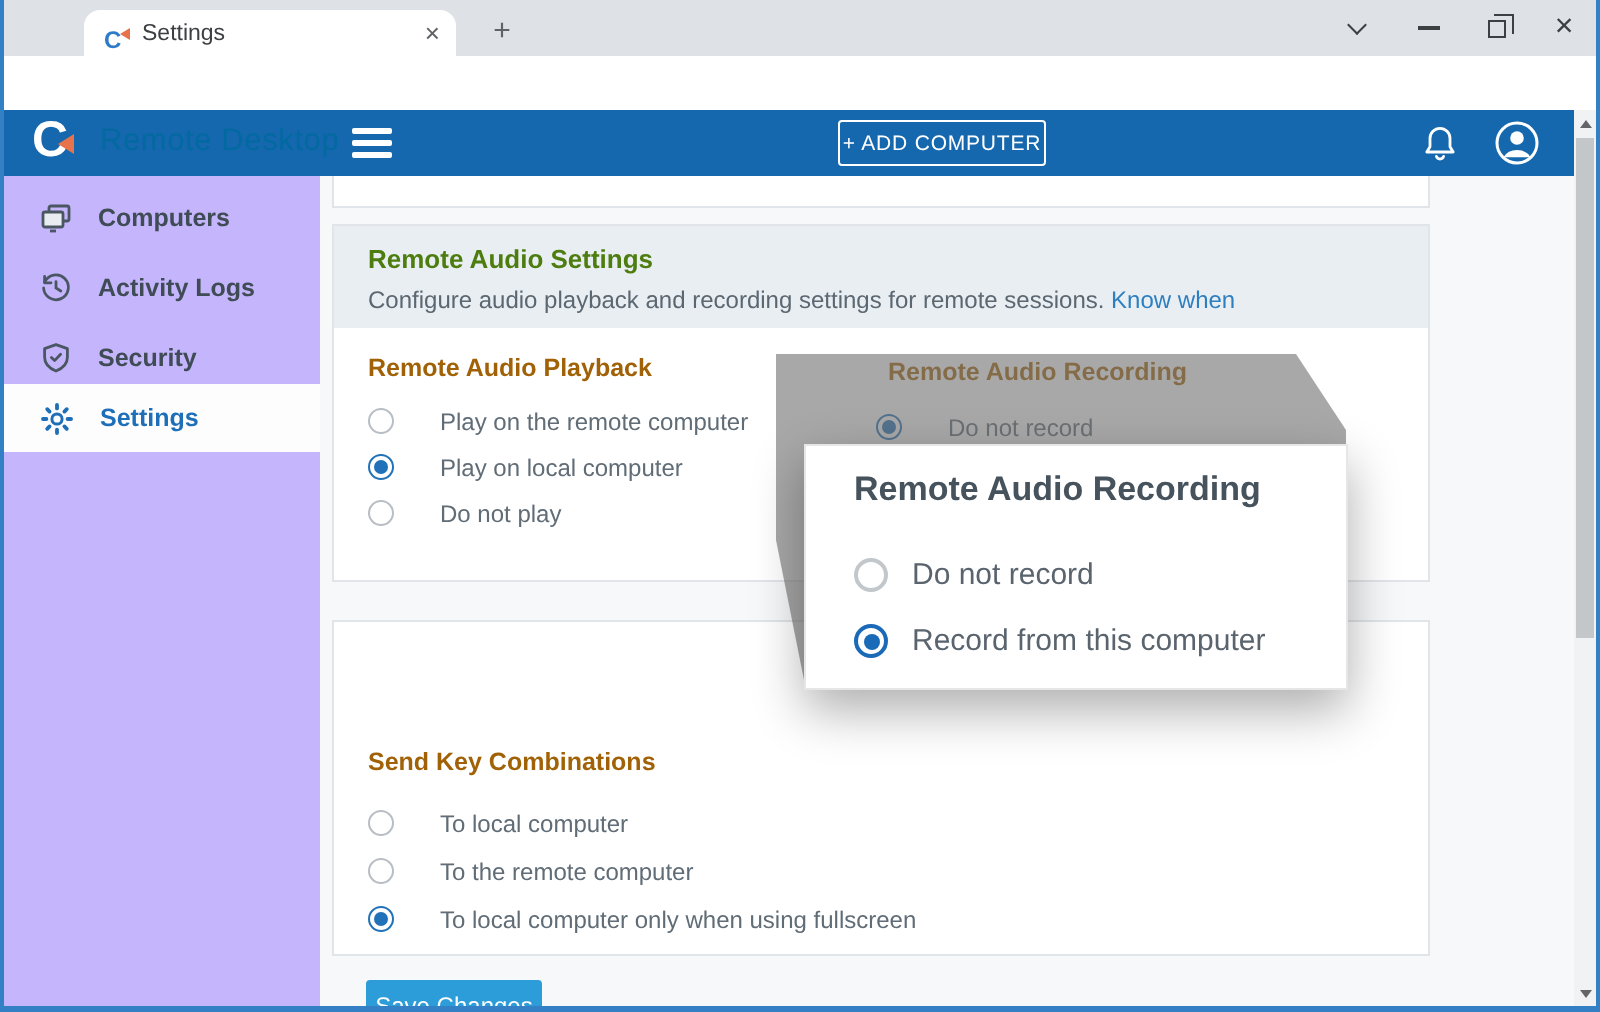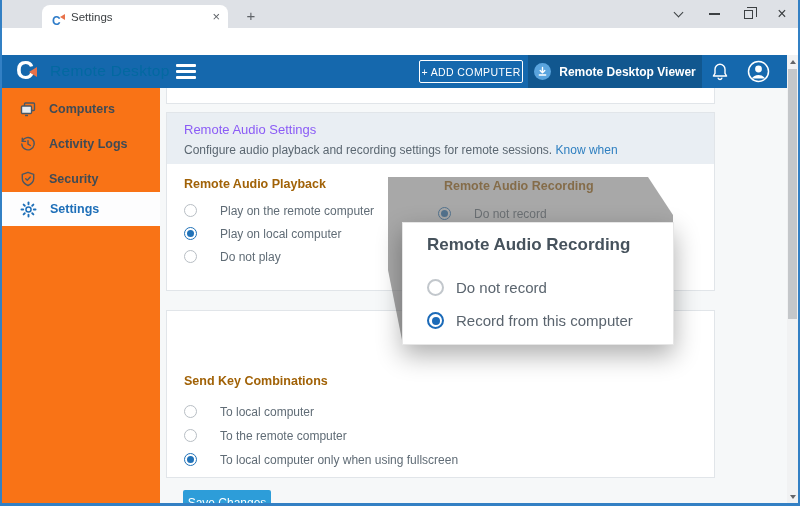--- a/index.html
+++ b/index.html
@@ -48,32 +48,32 @@
   #brand{position:absolute;left:50px;top:62px;font-size:15.5px;color:#0369a1;letter-spacing:.3px}
   #hamburger{position:absolute;left:176px;top:64px;width:20px;height:15px;display:flex;flex-direction:column;justify-content:space-between}
   #hamburger i{display:block;height:2.6px;background:#fff;border-radius:1px}
   #add-computer{position:absolute;left:419px;top:60px;width:104px;height:23px;border:1px solid #fff;border-radius:2px;color:#fff;font-size:10.5px;letter-spacing:.4px;display:flex;align-items:center;justify-content:center;background:transparent}
   #viewer{position:absolute;left:528px;top:55px;width:174px;height:33px;background:#11578f;display:flex;align-items:center;justify-content:center;gap:8px}
   #viewer .dl{width:17px;height:17px;border-radius:50%;background:#5aa4de;display:flex;align-items:center;justify-content:center}
   #viewer .lbl{color:#fff;font-size:12px;font-weight:600}
   .hdr-ic{position:absolute}
 
   
-  #sidebar{position:absolute;left:2px;top:88px;width:158px;height:415px;background:#f97316}
+  #sidebar{position:absolute;left:2px;top:88px;width:158px;height:415px;background:#c4b5fd}
   .side-item{position:absolute;left:0;width:158px;height:26px;display:flex;align-items:center;gap:13px;padding-left:18px;font-size:12.5px;font-weight:600;color:#3f4b55}
   .side-item.active{height:34px;background:#fdfdfe;color:#1e6fb8}
 
   
   #content{position:absolute;left:160px;top:88px;width:628px;height:415px;background:#f6f8f9}
   .card{position:absolute;background:#fff;border:1px solid #e1e5e9}
   #card-remnant{left:6px;top:0;width:549px;height:16px;border-top:none}
   #card-audio{left:6px;top:24px;width:549px;height:179px}
   #card-keyboard{left:6px;top:222px;width:549px;height:168px}
   .band{position:absolute;left:0;top:0;width:100%;height:51px;background:#e9eef3}
-  .band .ttl{position:absolute;left:17px;top:9px;font-size:13px;font-weight:400;color:#8b5cf6}
+  .band .ttl{position:absolute;left:17px;top:9px;font-size:13px;font-weight:700;color:#4d7c0f}
   .band .desc{position:absolute;left:17px;top:30px;font-size:12px;color:#5b6771;white-space:nowrap}
   .band .desc a{color:#2e7fc0;text-decoration:none}
   .sub-ttl{position:absolute;font-size:12.5px;font-weight:700;color:#a16207}
   .radio-row{position:absolute;display:flex;align-items:center;gap:23px;height:15px}
   .radio-row .lab{font-size:12px;color:#606c76;white-space:nowrap}
   .radio{width:13px;height:13px;border:1px solid #b8bec4;border-radius:50%;background:#fff;flex:none;position:relative}
   .radio.sel{border:1.5px solid #2172b8}
   .radio.sel::after{content:"";position:absolute;inset:2px;border-radius:50%;background:#2172b8}
 
   #save-btn{position:absolute;left:23px;top:402px;width:88px;height:26px;background:#2d9dd9;border:none;border-radius:2px;color:#fff;font-size:12px;font-family:"Liberation Sans",sans-serif}
@@ -161,29 +161,20 @@
       <span class="tri" style="right:-3px;top:9px;border-top:5px solid transparent;border-bottom:5px solid transparent;border-right:8px solid #e8724a"></span>
     </span>
   </div>
   <div id="brand">Remote Desktop</div>
   <div id="hamburger">
       <i></i>
       <i></i>
       <i></i>
     </div>
   <button id="add-computer">+  ADD COMPUTER</button>
-  <div id="viewer">
-    <span class="dl">
-      <svg width="11" height="11" viewBox="0 0 12 12">
-          <path d="M6 1.5 V7 M3.5 5 L6 7.5 L8.5 5" stroke="#fff" stroke-width="1.5" fill="none" stroke-linecap="round" stroke-linejoin="round"></path>
-          <path d="M2.5 9.8 h7" stroke="#fff" stroke-width="1.5" stroke-linecap="round"></path>
-        </svg>
-    </span>
-    <span class="lbl">Remote Desktop Viewer</span>
-  </div>
   <svg class="hdr-ic" style="left:711px;top:62px" width="18" height="20" viewBox="0 0 18 20">
     <path d="M9 2.2 a5 5 0 0 0 -5 5 v4.2 L2.4 14 h13.2 L14 11.4 V7.2 a5 5 0 0 0 -5 -5z" fill="none" stroke="#fff" stroke-width="1.4" stroke-linejoin="round"></path>
     <path d="M7.2 16.2 a1.9 1.9 0 0 0 3.6 0" fill="none" stroke="#fff" stroke-width="1.4" stroke-linecap="round"></path>
   </svg>
   <svg class="hdr-ic" style="left:747px;top:60px" width="23" height="23" viewBox="0 0 23 23">
     <circle cx="11.5" cy="11.5" r="10" fill="none" stroke="#fff" stroke-width="1.5"></circle>
     <circle cx="11.5" cy="9" r="3.4" fill="#fff"></circle>
     <path d="M4.8 18.6 a7.5 6.5 0 0 1 13.4 0" fill="#fff"></path>
   </svg>
 

